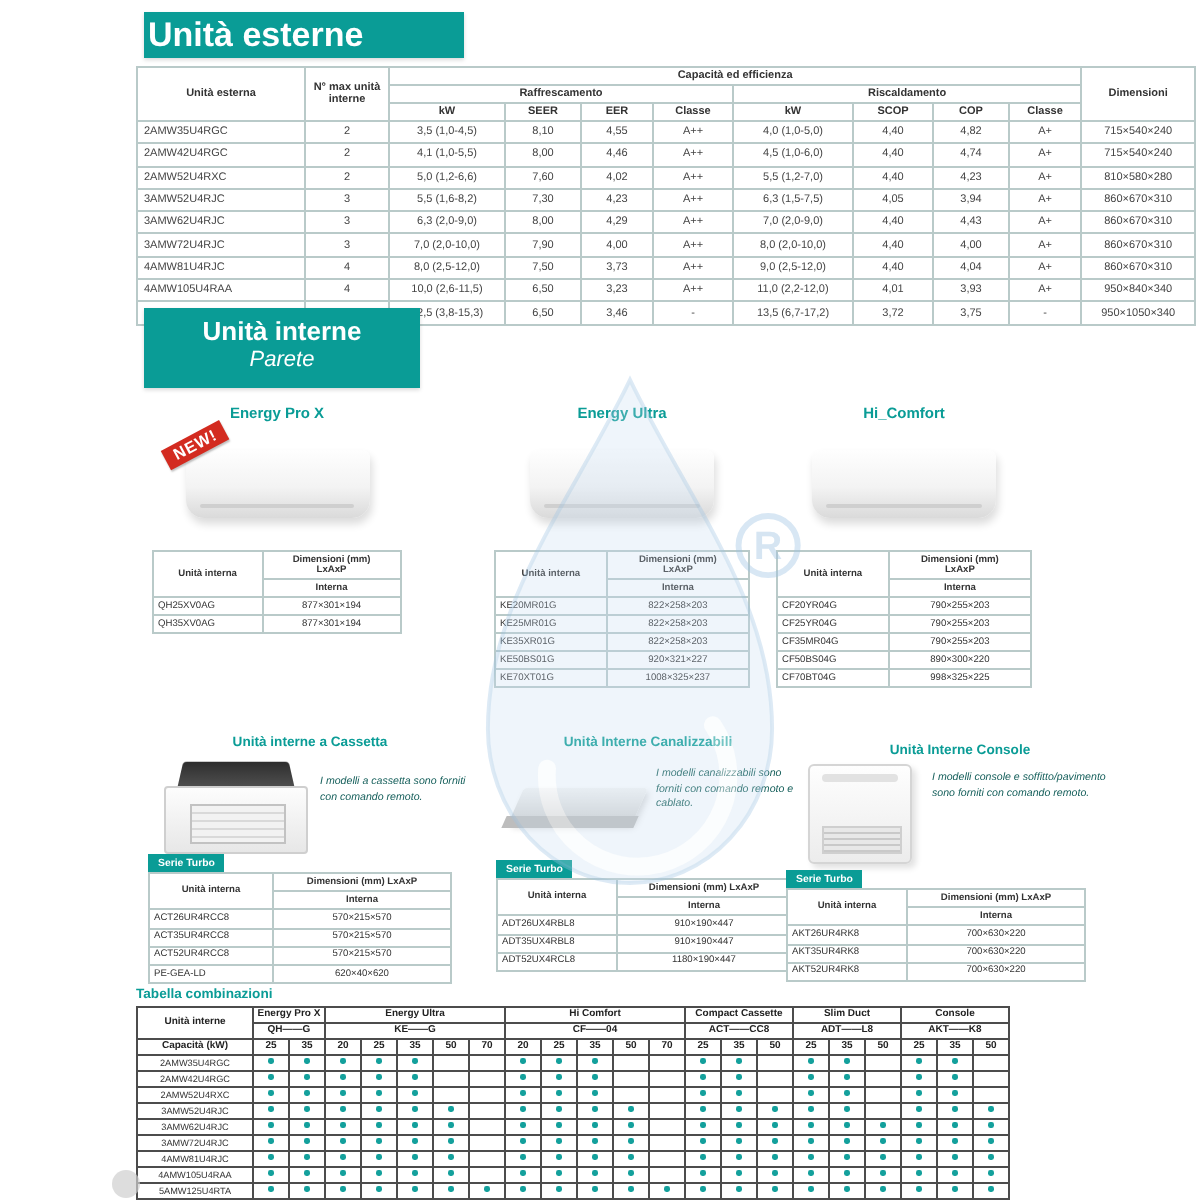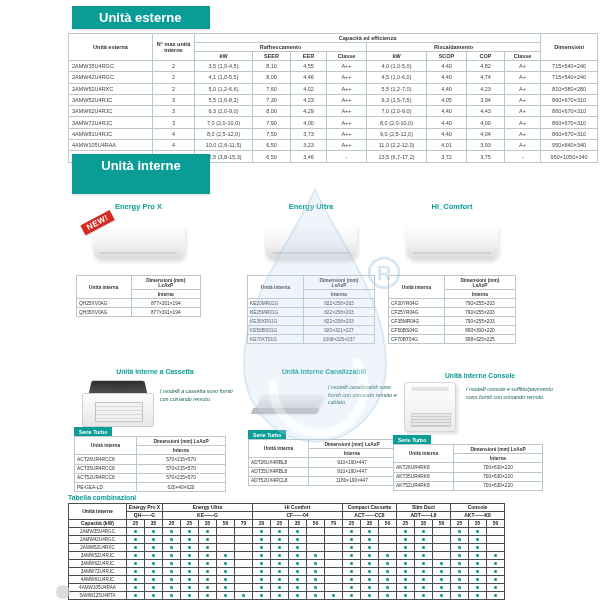--- a/index.html
+++ b/index.html
@@ -1,20 +1,20 @@
 <!DOCTYPE html>
 <html><head>
 <meta charset="utf-8">
 <style>
   html,body{margin:0;padding:0;}
   body{width:600px;height:600px;background:#ffffff;font-family:"Liberation Sans", sans-serif;position:relative;overflow:hidden;color:#333;}
   #page{position:absolute;inset:0;background:#fff;}
 
   .tealbox{position:absolute;background:#0a9c96;color:#fff;box-shadow:0 1px 2px rgba(0,0,0,.15);}
-  #box-outdoor{left:72px;top:6px;width:138px;height:23px;font-size:13px;font-weight:bold;line-height:23px;padding-left:27px;box-sizing:border-box;}
+  #box-outdoor{left:72px;top:6px;width:160px;height:23px;font-size:17px;font-weight:bold;line-height:23px;padding-left:2px;box-sizing:border-box;}
   #box-wall{left:72px;top:154px;width:138px;height:40px;text-align:center;box-sizing:border-box;padding-top:4px;}
   #box-wall .l1{font-size:13px;font-weight:bold;display:block;}
   #box-wall .l2{font-size:11px;font-style:italic;display:block;margin-top:1px;}
 
   
   #outdoor-table{position:absolute;left:68px;top:33px;width:529px;border-collapse:collapse;table-layout:fixed;font-size:5.5px;}
   #outdoor-table th,#outdoor-table td{border:1px solid #b9cac9;padding:1px 1px;text-align:center;overflow:hidden;white-space:nowrap;}
   #outdoor-table thead th{font-weight:bold;color:#333;background:#fff;}
   #outdoor-table tbody td{height:8.3px;color:#444;}
   #outdoor-table tbody td.c-model{text-align:left;padding-left:3px;}
@@ -227,20 +227,21 @@
           <td>3,72</td>
           <td>3,75</td>
           <td>-</td>
           <td>950×1050×340</td>
         </tr>
       </tbody>
   </table>
 
   <div id="box-wall" class="tealbox">
     <span class="l1">Unità interne</span>
+    <span class="l2">Parete</span>
   </div>
 
   <div class="product" style="left:76px;top:202px;width:125px;">
     <div class="ptitle">Energy Pro X</div>
     <div class="ac-wall">
       <span class="new-badge">NEW!</span>
       <span class="ac-slot"></span>
     </div>
     <div class="mini-wrap">
       <table class="mini-table">

